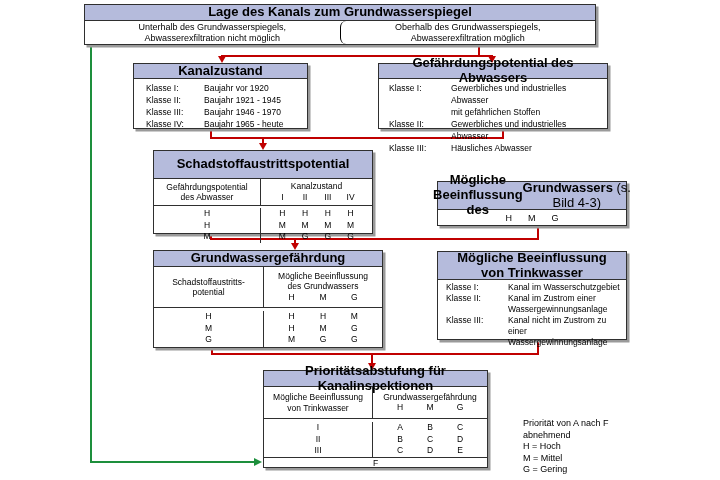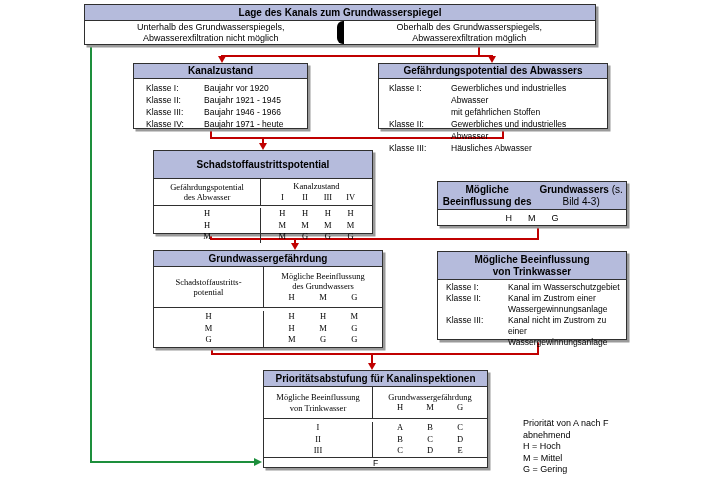--- a/index.html
+++ b/index.html
@@ -7,36 +7,36 @@
   .canvas {
     position:relative; width:720px; height:480px; background:#fff;
     font-family:"Liberation Sans", sans-serif; color:#000; overflow:hidden;
   }
   .box {
     position:absolute; background:#fff; border:1.5px solid #2f2f2f;
     box-shadow:2.5px 2.5px 0 #9a9a9a; display:flex; flex-direction:column;
   }
   .box-header {
     background:#b5bbdc; border-bottom:1px solid #2f2f2f; font-weight:bold;
-    font-size:10px; text-align:center; display:flex; align-items:center;
+    font-size:13px; text-align:center; display:flex; align-items:center;
     justify-content:center; line-height:1.15; flex:none;
   }
   .box-header.col { flex-direction:row; }
   .fw-n { font-weight:normal; }
   .pre { white-space:pre-line; }
   .split { display:flex; flex:1; }
   .half { flex:1; display:flex; align-items:center; justify-content:center;
           font-size:9px; line-height:1.22; text-align:center; }
-  .half.rborder { border-left:7px solid #000000;border-radius:6px; }
+  .half.rborder { border-left:1px solid #000000;border-radius:6px; }
   .kv { padding:3px 2px 0 12px; font-size:8.5px; line-height:12px; }
   .kv7 { padding:2px 2px 0 8px; font-size:8.5px; line-height:11px; }
   .kv-row { display:flex;gap:12px; }
   .kv-label { flex:none; }
   .tbl { display:flex; flex-direction:column; flex:1; font-size:8.5px; }
-  .trow { display:flex;font-family:Liberation Serif, serif; }
+  .trow { display:flex; }
   .trow.databorder { border-top:1px solid #2f2f2f; }
   .tcell { display:flex; flex-direction:column; align-items:center; justify-content:center; text-align:center; line-height:10.5px; }
   .tcell.rb { border-left:1px solid #2f2f2f; }
   .grid4 { display:grid; grid-template-columns:repeat(4,1fr); width:100%; padding:0 10px; text-align:center; line-height:11.5px; }
   .grid3 { display:grid; grid-template-columns:repeat(3,1fr); width:100%; padding:0 12px; text-align:center; line-height:11.5px; }
   .stack { line-height:11.5px; }
   .footer-row { border-top:1px solid #2f2f2f; display:flex; align-items:center; justify-content:center; font-size:8.5px; flex:1; }
   .hmg { display:flex; gap:16px; justify-content:center; align-items:center; flex:1; font-size:9px; }
   .legend { position:absolute; font-size:9px; line-height:11.5px; }
   .hline { position:absolute; height:2px; background:#c00000; }
@@ -97,25 +97,25 @@
       <div class="kv-row">
         <span class="kv-label" style="width:46px">Klasse I:</span>
         <span class="pre">Baujahr vor 1920</span>
       </div>
       <div class="kv-row">
         <span class="kv-label" style="width:46px">Klasse II:</span>
         <span class="pre">Baujahr 1921 - 1945</span>
       </div>
       <div class="kv-row">
         <span class="kv-label" style="width:46px">Klasse III:</span>
-        <span class="pre">Baujahr 1946 - 1966</span>
+        <span class="pre">Baujahr 1946 - 1970</span>
       </div>
       <div class="kv-row">
         <span class="kv-label" style="width:46px">Klasse IV:</span>
-        <span class="pre">Baujahr 1971 - heute</span>
+        <span class="pre">Baujahr 1965 - heute</span>
       </div>
     </div>
   </div>
 
   <div class="box" style="left:378px;top:63px;width:230px;height:66px">
     <div class="box-header" style="height:15px">Gefährdungspotential des Abwassers</div>
     <div class="kv" style="padding-left:10px">
       <div class="kv-row">
         <span class="kv-label" style="width:50px">Klasse I:</span>
         <span class="pre">Gewerbliches und industrielles Abwasser

